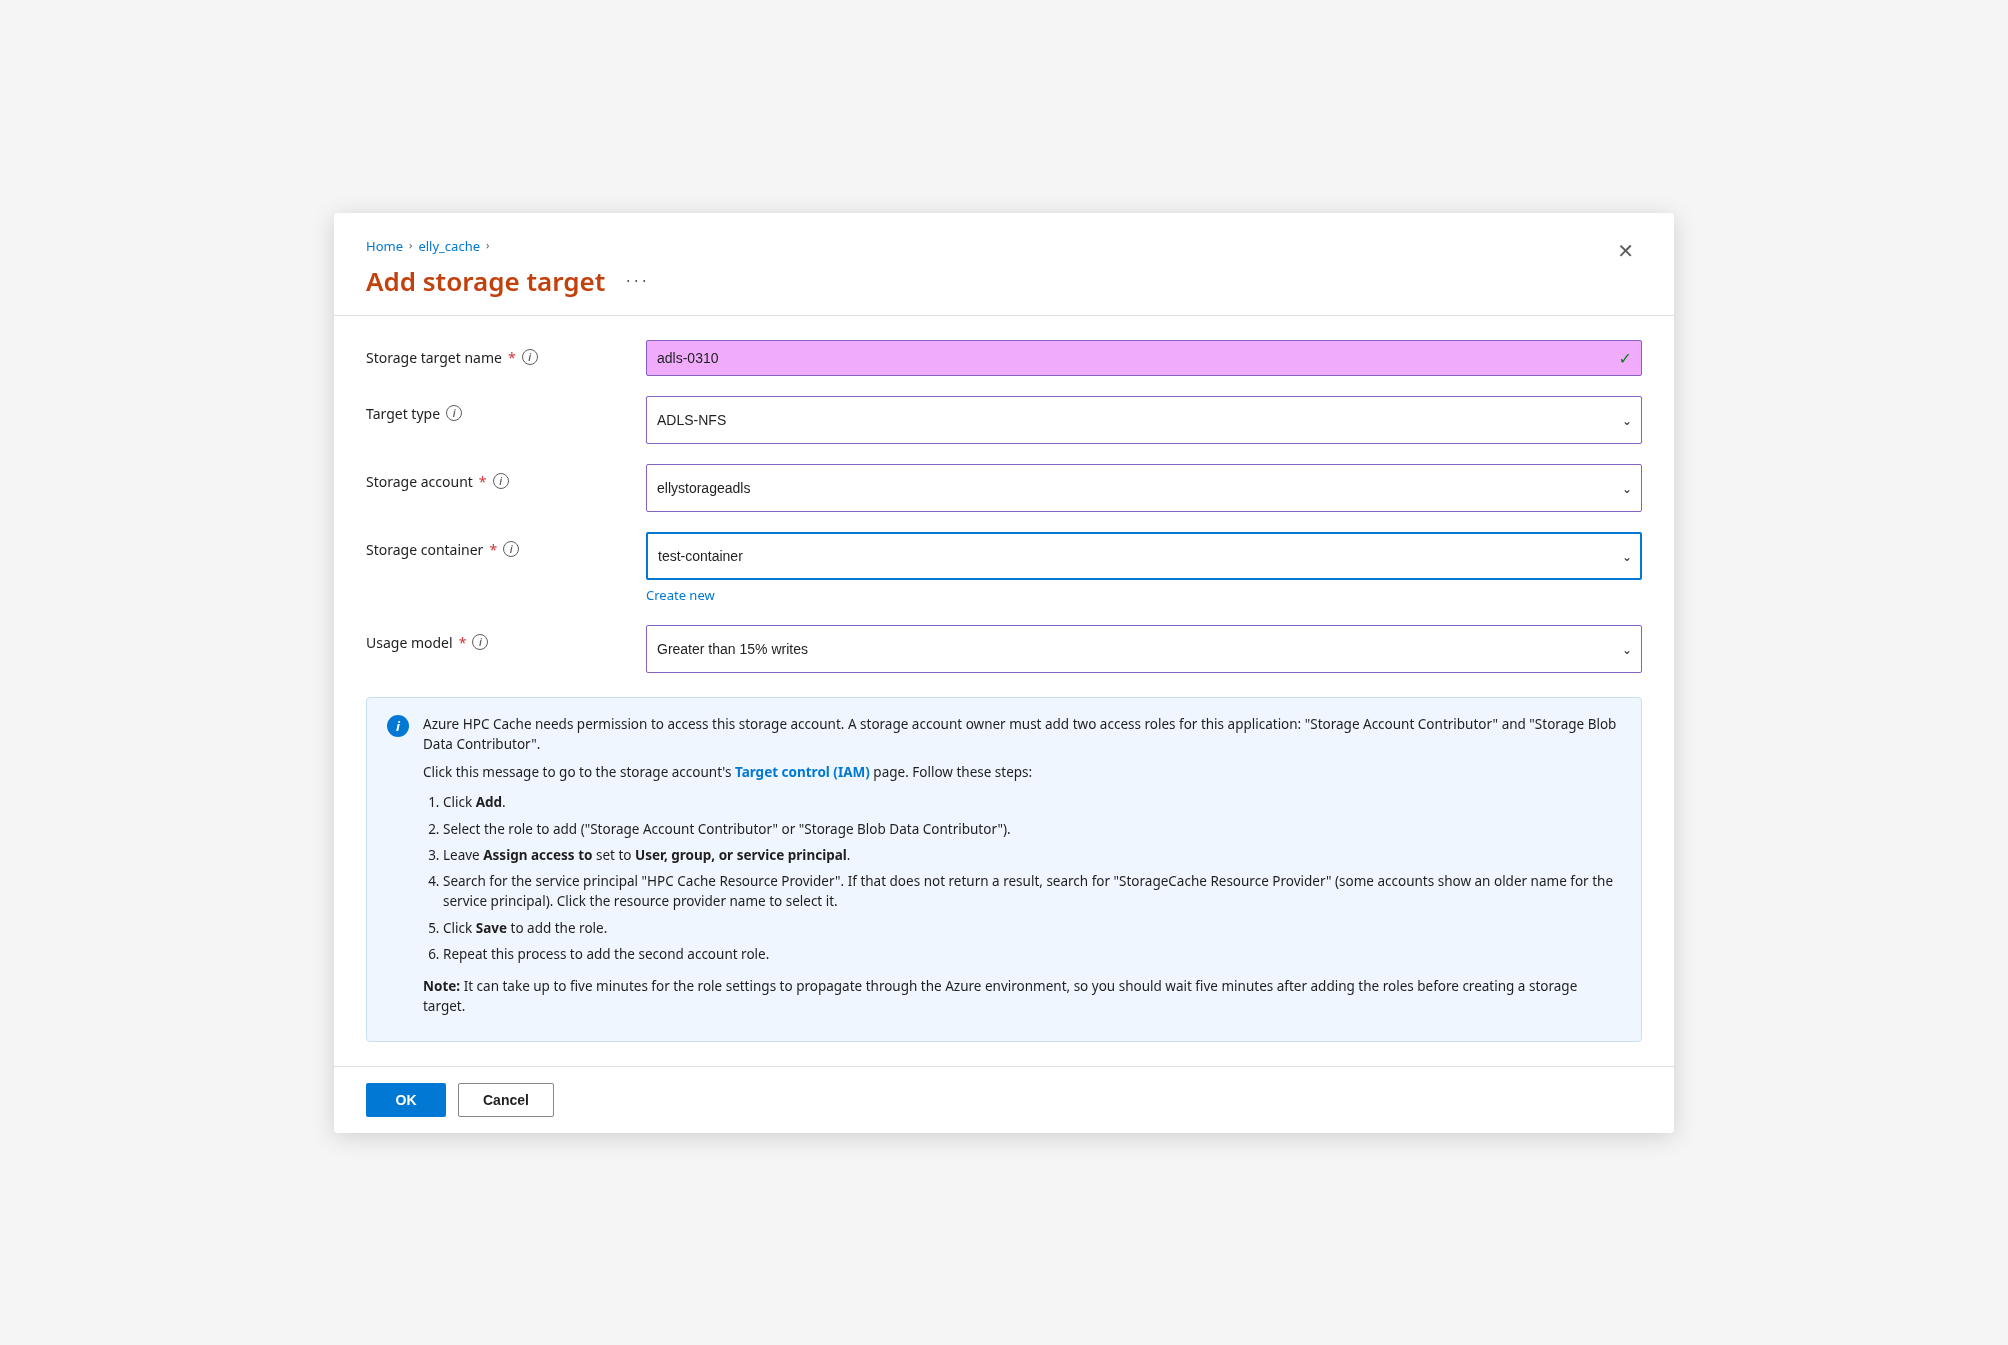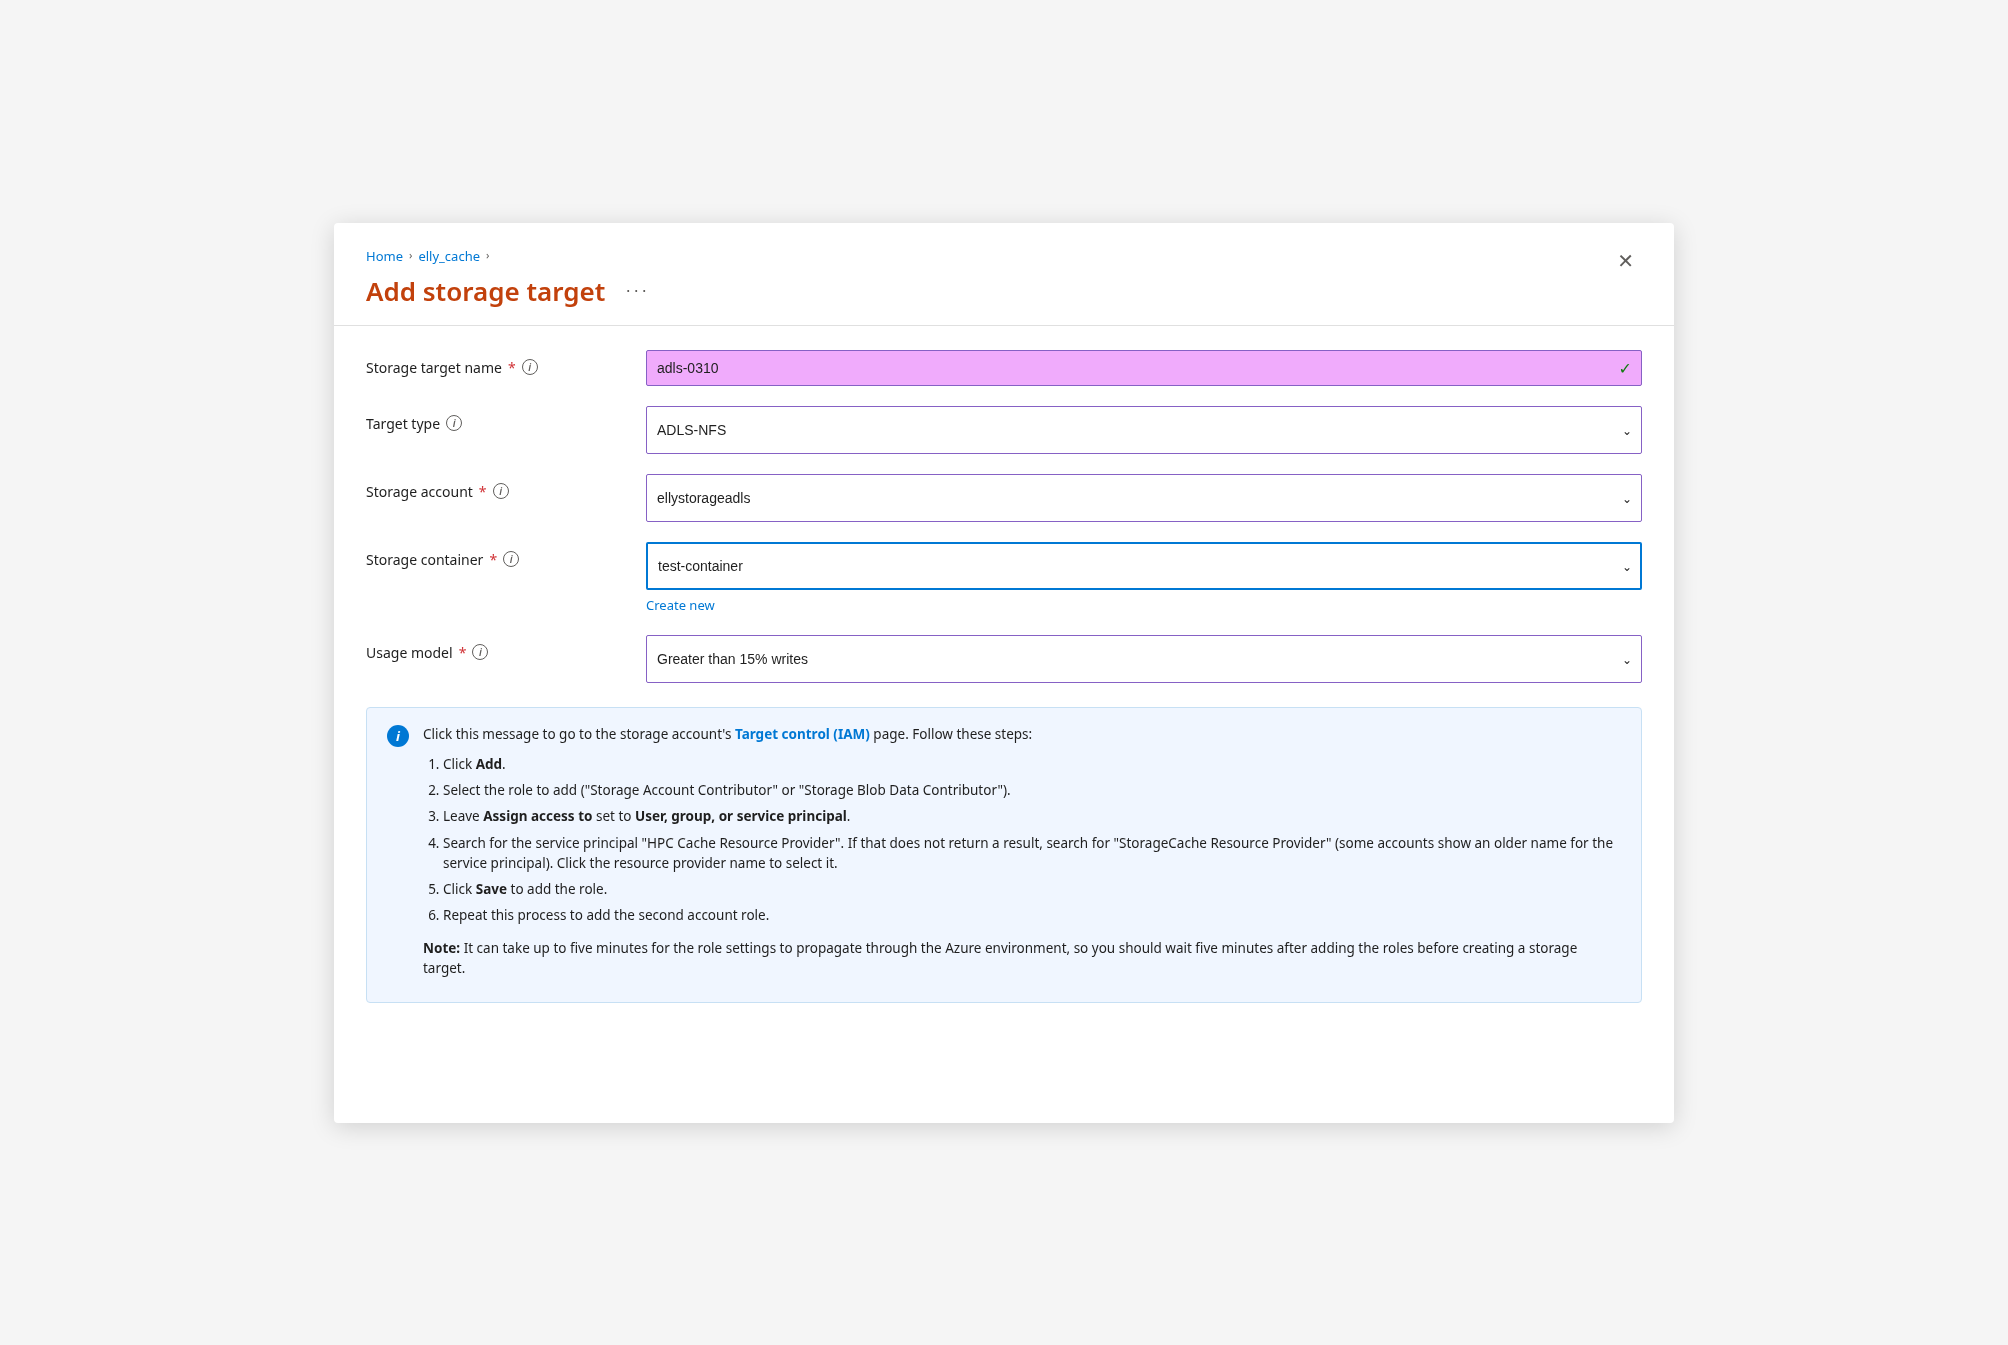--- a/index.html
+++ b/index.html
@@ -352,32 +352,37 @@
             <option>Greater than 15% writes</option>
           </select>
           <span class="chevron-icon">⌄</span>
         </div>
       </div>
     </div>
 
     <div class="info-box">
       <div class="info-box-icon">i</div>
       <div class="info-box-content">
+        <p>Azure HPC Cache needs permission to access this storage account. A storage account owner must add two access roles for this application: "Storage Account Contributor" and "Storage Blob Data Contributor".</p>
         <p>
           <span>Click this message to go to the storage account's </span><a><span class="bold">Target control (IAM)</span></a><span> page. Follow these steps:</span>
         </p>
         <ol>
           <li>Click <strong>Add</strong>.</li>
           <li>Select the role to add ("Storage Account Contributor" or "Storage Blob Data Contributor").</li>
           <li>Leave <strong>Assign access to</strong> set to <strong>User, group, or service principal</strong>.</li>
           <li>Search for the service principal "HPC Cache Resource Provider". If that does not return a result, search for "StorageCache Resource Provider" (some accounts show an older name for the service principal). Click the resource provider name to select it.</li>
           <li>Click <strong>Save</strong> to add the role.</li>
           <li>Repeat this process to add the second account role.</li>
         </ol>
         <p class="note">
           <strong>Note:</strong><span> It can take up to five minutes for the role settings to propagate through the Azure environment, so you should wait five minutes after adding the roles before creating a storage target.</span>
         </p>
       </div>
     </div>
 
   </div>
 
+  <div class="dialog-footer">
+    <button class="btn-ok">OK</button>
+    <button class="btn-cancel">Cancel</button>
+  </div>
 </div>
 
 </body></html>

